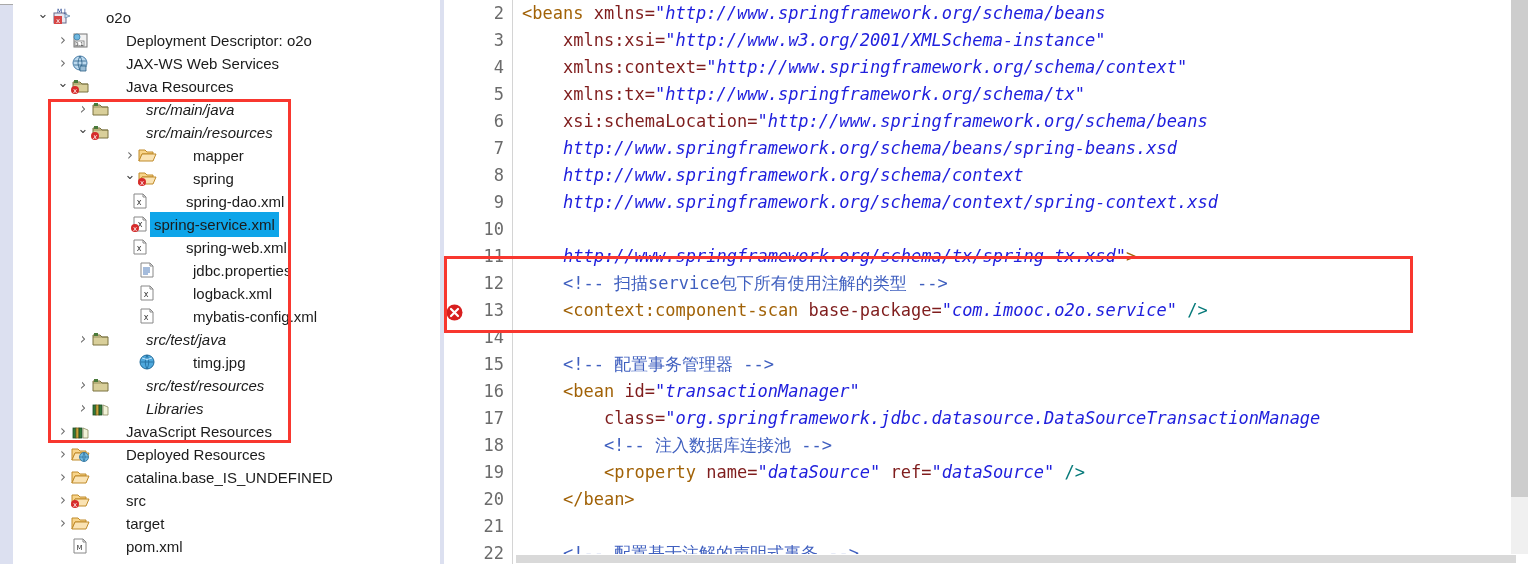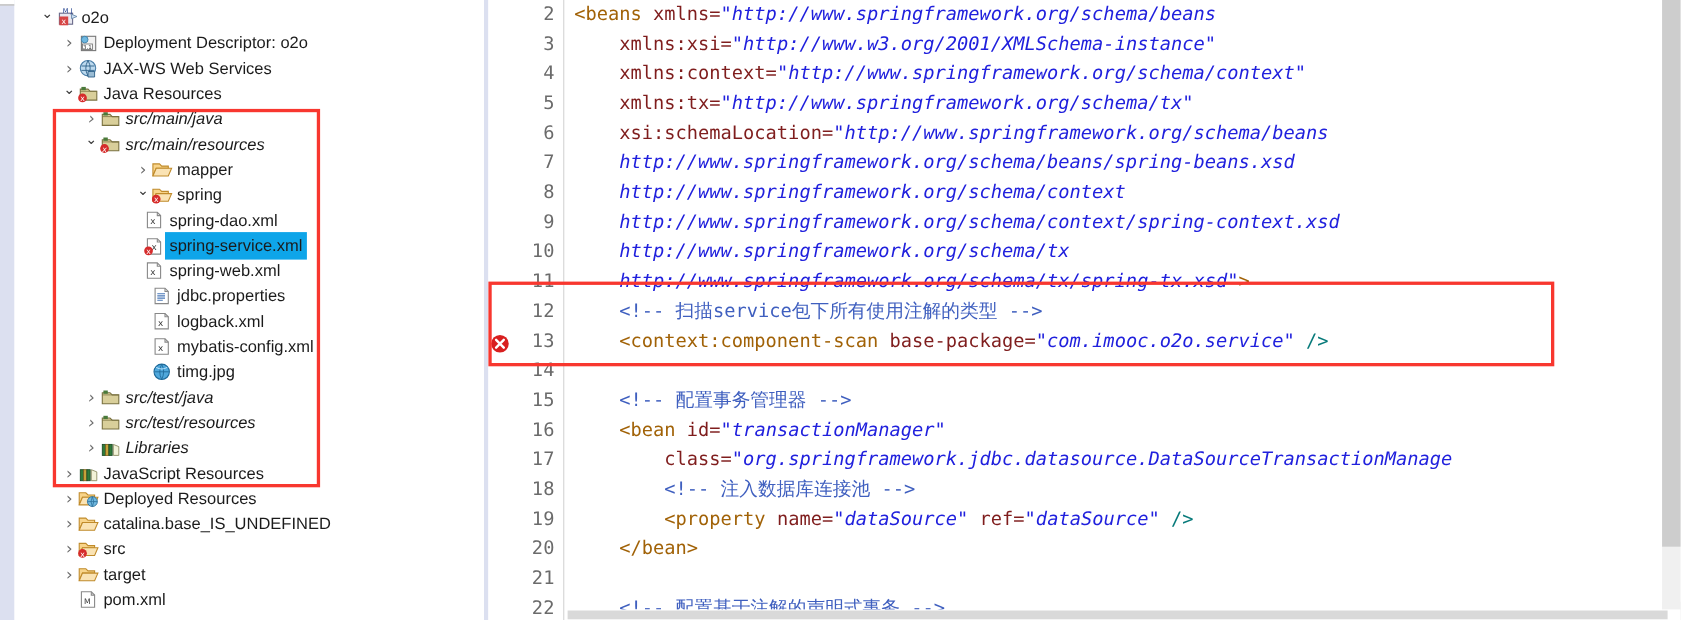--- a/index.html
+++ b/index.html
@@ -26,21 +26,21 @@
     border-bottom:1px solid #a9a9a9;background:#ffffff;
   }
   #tree{
     position:absolute;left:13px;top:4px;width:427px;height:560px;
   }
   .row{
     position:relative;height:23px;line-height:23px;white-space:nowrap;
     font-size:15px;color:#1b1b1b;
   }
   .row .lbl{
-    display:inline-block;vertical-align:middle;
+    display:inline-block;vertical-align:middle;margin-left:32px;
   }
   .row.sel .lbl{
     background:#0ea5e9;padding:1px 4px;margin-left:-4px;
   }
   .twisty{
     display:inline-block;width:16px;text-align:center;
     color:#6d6d6d;font-size:11px;vertical-align:middle;
     font-family:"DejaVu Sans", sans-serif;
   }
   .twisty.open{color:#3c3c3c;}
@@ -212,30 +212,30 @@
         <div class="row d3"><span class="twisty none"></span><span class="ic"><svg width="20" height="18" viewBox="0 0 20 18" xmlns="http://www.w3.org/2000/svg">
               <path d="M3 2 L12 2 L15 5 L15 16 L3 16 Z" fill="#ffffff" stroke="#888" stroke-width="1"></path>
               <path d="M12 2 L12 5 L15 5" fill="none" stroke="#888" stroke-width="1"></path>
               <text x="8" y="13" font-size="8" fill="#333" text-anchor="middle" font-family="DejaVu Sans">x</text>
             </svg></span><span class="lbl">logback.xml</span></div>
         <div class="row d3"><span class="twisty none"></span><span class="ic"><svg width="20" height="18" viewBox="0 0 20 18" xmlns="http://www.w3.org/2000/svg">
               <path d="M3 2 L12 2 L15 5 L15 16 L3 16 Z" fill="#ffffff" stroke="#888" stroke-width="1"></path>
               <path d="M12 2 L12 5 L15 5" fill="none" stroke="#888" stroke-width="1"></path>
               <text x="8" y="13" font-size="8" fill="#333" text-anchor="middle" font-family="DejaVu Sans">x</text>
             </svg></span><span class="lbl">mybatis-config.xml</span></div>
+        <div class="row d2"><span class="twisty " style="font-size: 15px;">›</span><span class="ic"><svg width="20" height="18" viewBox="0 0 20 18" xmlns="http://www.w3.org/2000/svg">
+              <path d="M2 5 L9 5 L11 7 L17 7 L17 15 L2 15 Z" fill="#d9cf9a" stroke="#7a7240" stroke-width="1"></path>
+              <path d="M2 7 L17 7" stroke="#7a7240" stroke-width="0.7"></path>
+              <rect x="3" y="3" width="4" height="3" fill="#4a7a3a"></rect>
+            </svg></span><span class="lbl">src/test/java</span></div>
         <div class="row d3"><span class="twisty none"></span><span class="ic"><svg width="20" height="18" viewBox="0 0 20 18" xmlns="http://www.w3.org/2000/svg">
               <circle cx="9" cy="9" r="7" fill="#4fa8dc" stroke="#1f6a9a" stroke-width="1"></circle>
               <path d="M2.5 9 L15.5 9 M9 2 Q5.5 9 9 16 M9 2 Q12.5 9 9 16" fill="none" stroke="#1f6a9a" stroke-width="0.8"></path>
               <path d="M4 5 Q9 8 14 5" fill="none" stroke="#bfe6ff" stroke-width="1"></path>
             </svg></span><span class="lbl">timg.jpg</span></div>
-        <div class="row d2"><span class="twisty " style="font-size: 15px;">›</span><span class="ic"><svg width="20" height="18" viewBox="0 0 20 18" xmlns="http://www.w3.org/2000/svg">
-              <path d="M2 5 L9 5 L11 7 L17 7 L17 15 L2 15 Z" fill="#d9cf9a" stroke="#7a7240" stroke-width="1"></path>
-              <path d="M2 7 L17 7" stroke="#7a7240" stroke-width="0.7"></path>
-              <rect x="3" y="3" width="4" height="3" fill="#4a7a3a"></rect>
-            </svg></span><span class="lbl">src/test/java</span></div>
         <div class="row d2"><span class="twisty " style="font-size: 15px;">›</span><span class="ic"><svg width="20" height="18" viewBox="0 0 20 18" xmlns="http://www.w3.org/2000/svg">
               <path d="M2 5 L9 5 L11 7 L17 7 L17 15 L2 15 Z" fill="#d9cf9a" stroke="#7a7240" stroke-width="1"></path>
               <path d="M2 7 L17 7" stroke="#7a7240" stroke-width="0.7"></path>
               <rect x="3" y="3" width="4" height="3" fill="#4a7a3a"></rect>
             </svg></span><span class="lbl">src/test/resources</span></div>
         <div class="row d2"><span class="twisty " style="font-size: 15px;">›</span><span class="ic"><svg width="20" height="18" viewBox="0 0 20 18" xmlns="http://www.w3.org/2000/svg">
               <rect x="2" y="6" width="3" height="10" fill="#2f7a3a" stroke="#1c4a24" stroke-width="0.8"></rect>
               <rect x="5" y="6" width="3" height="10" fill="#c8a23a" stroke="#7a6220" stroke-width="0.8"></rect>
               <rect x="8" y="6" width="3" height="10" fill="#2f7a3a" stroke="#1c4a24" stroke-width="0.8"></rect>
               <path d="M12 16 L12 6 L17 8 L17 16 Z" fill="#f2f2d8" stroke="#8a8a60" stroke-width="0.8"></path>
@@ -280,21 +280,21 @@
     <div id="ed-annot"></div>
     <div id="code-lines">
         <div class="cline"><span class="lno">2</span><span class="ctext"><span class="tag">&lt;beans </span><span class="attr">xmlns=</span><span class="str">"http://www.springframework.org/schema/beans</span></span></div>
         <div class="cline"><span class="lno">3</span><span class="ctext"><span class="plain">    </span><span class="attr">xmlns:xsi=</span><span class="str">"http://www.w3.org/2001/XMLSchema-instance"</span></span></div>
         <div class="cline"><span class="lno">4</span><span class="ctext"><span class="plain">    </span><span class="attr">xmlns:context=</span><span class="str">"http://www.springframework.org/schema/context"</span></span></div>
         <div class="cline"><span class="lno">5</span><span class="ctext"><span class="plain">    </span><span class="attr">xmlns:tx=</span><span class="str">"http://www.springframework.org/schema/tx"</span></span></div>
         <div class="cline"><span class="lno">6</span><span class="ctext"><span class="plain">    </span><span class="attr">xsi:schemaLocation=</span><span class="str">"http://www.springframework.org/schema/beans</span></span></div>
         <div class="cline"><span class="lno">7</span><span class="ctext"><span class="plain">    </span><span class="str">http://www.springframework.org/schema/beans/spring-beans.xsd</span></span></div>
         <div class="cline"><span class="lno">8</span><span class="ctext"><span class="plain">    </span><span class="str">http://www.springframework.org/schema/context</span></span></div>
         <div class="cline"><span class="lno">9</span><span class="ctext"><span class="plain">    </span><span class="str">http://www.springframework.org/schema/context/spring-context.xsd</span></span></div>
-        <div class="cline"><span class="lno">10</span><span class="ctext"><span class="plain">    </span><span class="str">http://www.springframework.org/schema/tx</span></span></div>
+        <div class="cline"><span class="lno">10</span></div>
         <div class="cline"><span class="lno">11</span><span class="ctext"><span class="plain">    </span><span class="str">http://www.springframework.org/schema/tx/spring-tx.xsd"</span><span class="tag">&gt;</span></span></div>
         <div class="cline"><span class="lno">12</span><span class="ctext"><span class="cmt">    &lt;!-- 扫描service包下所有使用注解的类型 --&gt;</span></span></div>
         <div class="cline"><span class="err-marker"><svg width="17" height="17" viewBox="0 0 17 17" xmlns="http://www.w3.org/2000/svg">
               <circle cx="8.5" cy="8.5" r="8" fill="#d81f1f"></circle>
               <path d="M5 5 L12 12 M12 5 L5 12" stroke="#ffffff" stroke-width="2.2" stroke-linecap="round"></path>
             </svg></span><span class="lno">13</span><span class="ctext"><span class="plain">    </span><span class="tag">&lt;context:component-scan </span><span class="attr">base-package=</span><span class="str">"com.imooc.o2o.service"</span><span class="plain"> </span><span class="slash">/&gt;</span></span></div>
         <div class="cline"><span class="lno">14</span><span class="ctext"></span></div>
         <div class="cline"><span class="lno">15</span><span class="ctext"><span class="cmt">    &lt;!-- 配置事务管理器 --&gt;</span></span></div>
         <div class="cline"><span class="lno">16</span><span class="ctext"><span class="plain">    </span><span class="tag">&lt;bean </span><span class="attr">id=</span><span class="str">"transactionManager"</span></span></div>
         <div class="cline"><span class="lno">17</span><span class="ctext"><span class="plain">        </span><span class="attr">class=</span><span class="str">"org.springframework.jdbc.datasource.DataSourceTransactionManage</span></span></div>

